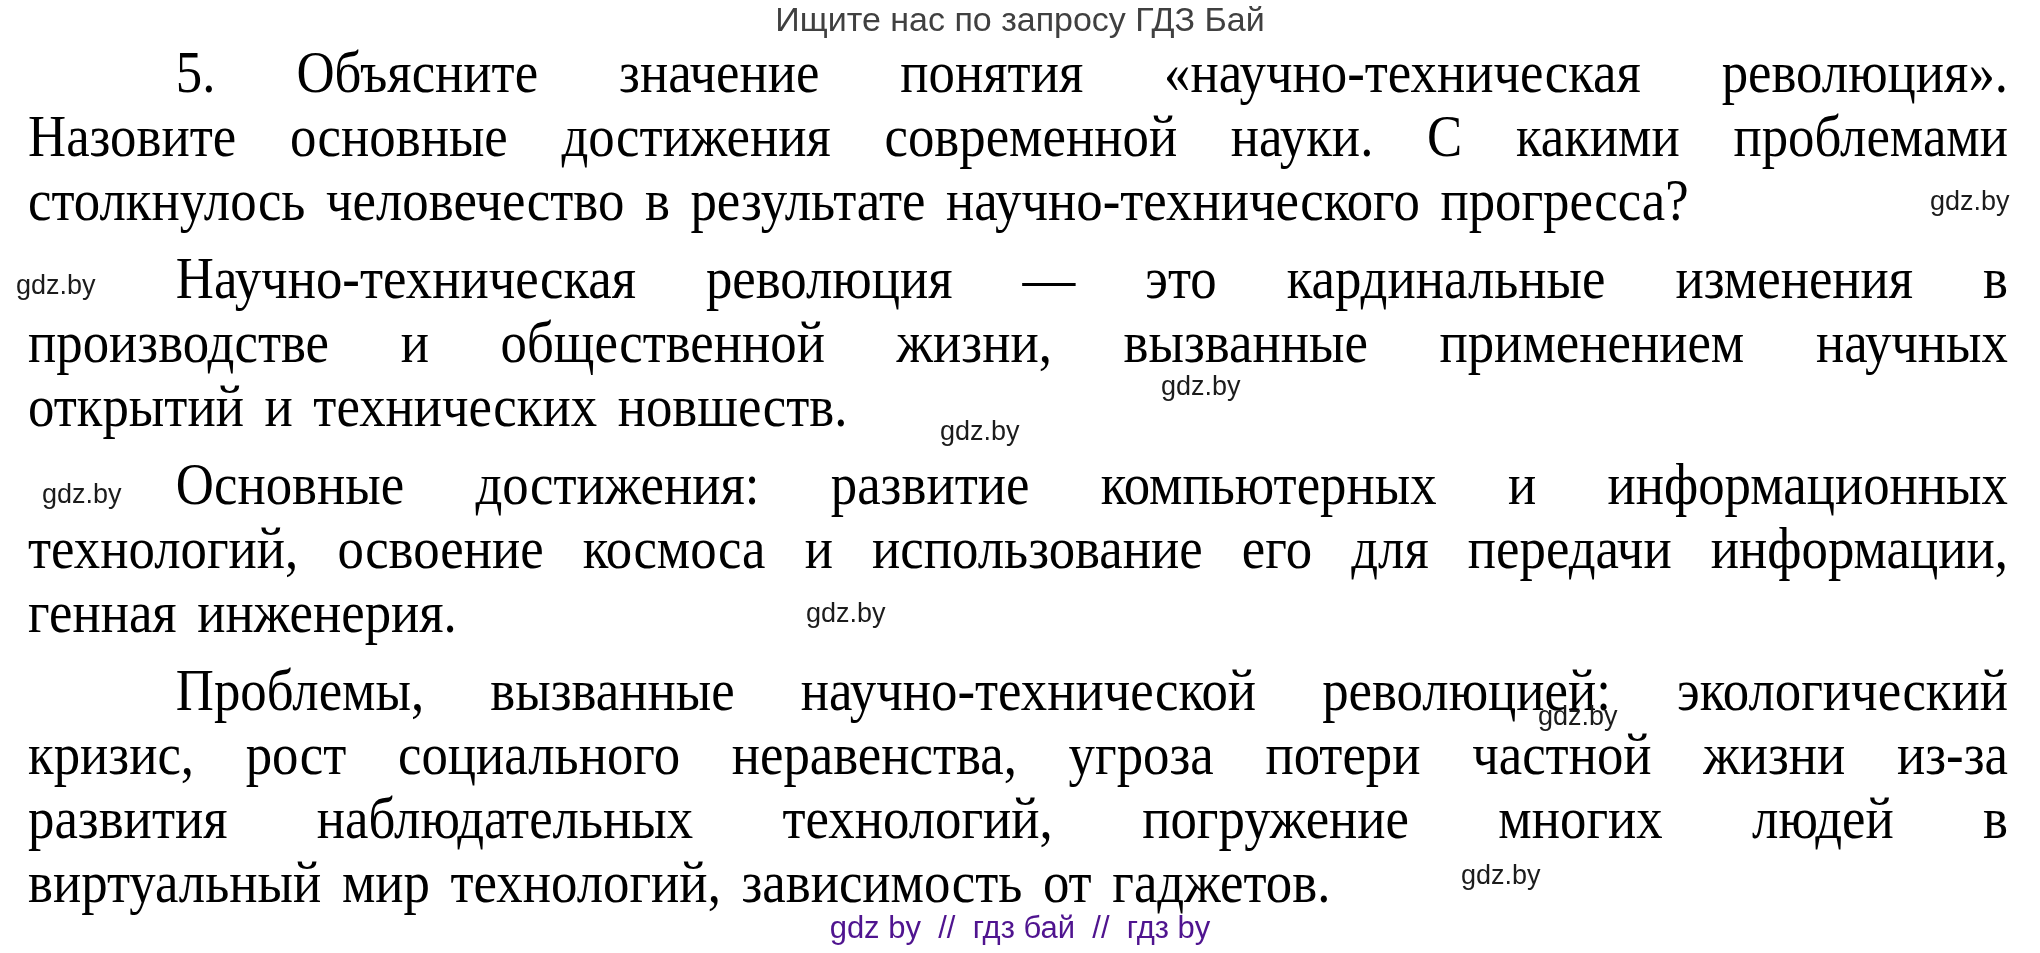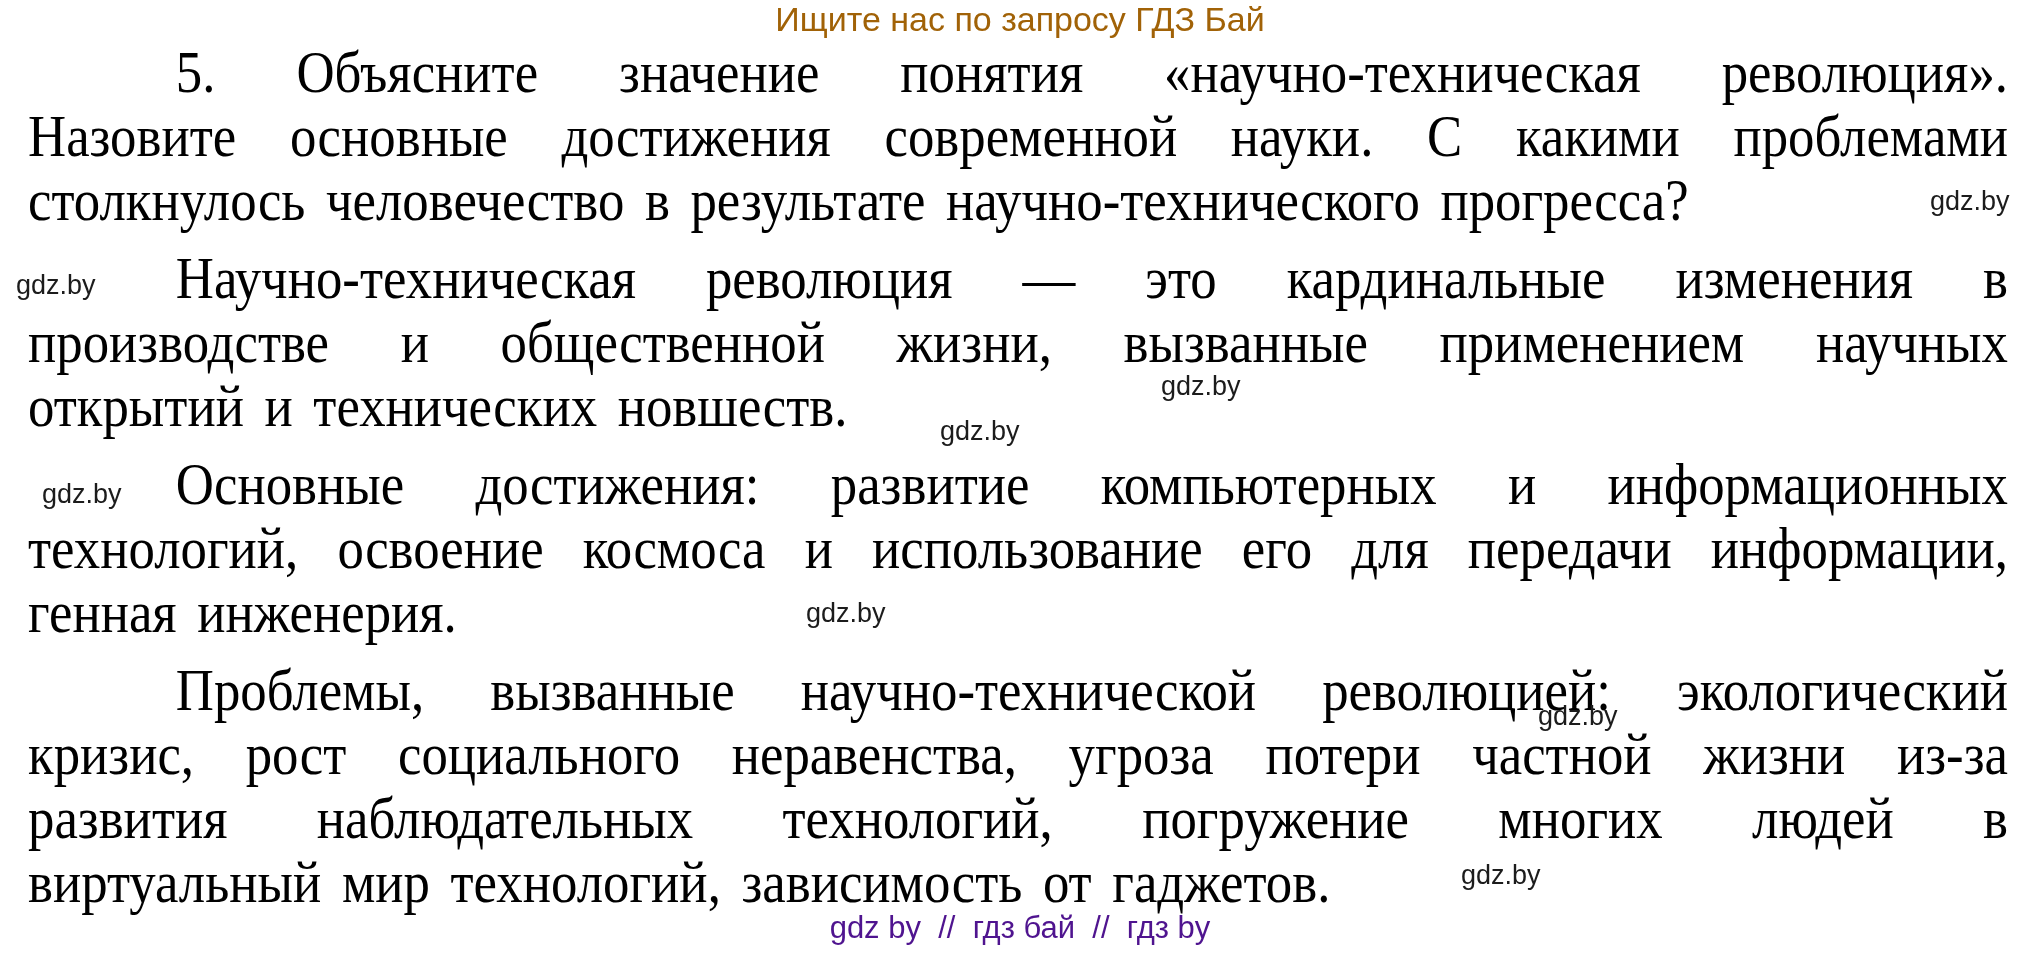--- a/index.html
+++ b/index.html
@@ -60,21 +60,21 @@
     font-size: 31px;
     line-height: 34px;
     white-space: pre;
   }
 </style>
 </head>
 <body>
 
 <div class="page">
 
-  <div class="promo-header" style="color: #a16207;">Ищите нас по запросу ГДЗ Бай</div>
+  <div class="promo-header" style="color: #404040;">Ищите нас по запросу ГДЗ Бай</div>
 
   <div class="content">
       <div class="para">
         <div class="line just indent">5. Объясните значение понятия «научно-техническая революция».</div>
         <div class="line just">Назовите основные достижения современной науки. С какими проблемами</div>
         <div class="line lastline">столкнулось человечество в результате научно-технического прогресса?</div>
       </div>
       <div class="para">
         <div class="line just indent">Научно-техническая революция — это кардинальные изменения в</div>
         <div class="line just">производстве и общественной жизни, вызванные применением научных</div>

